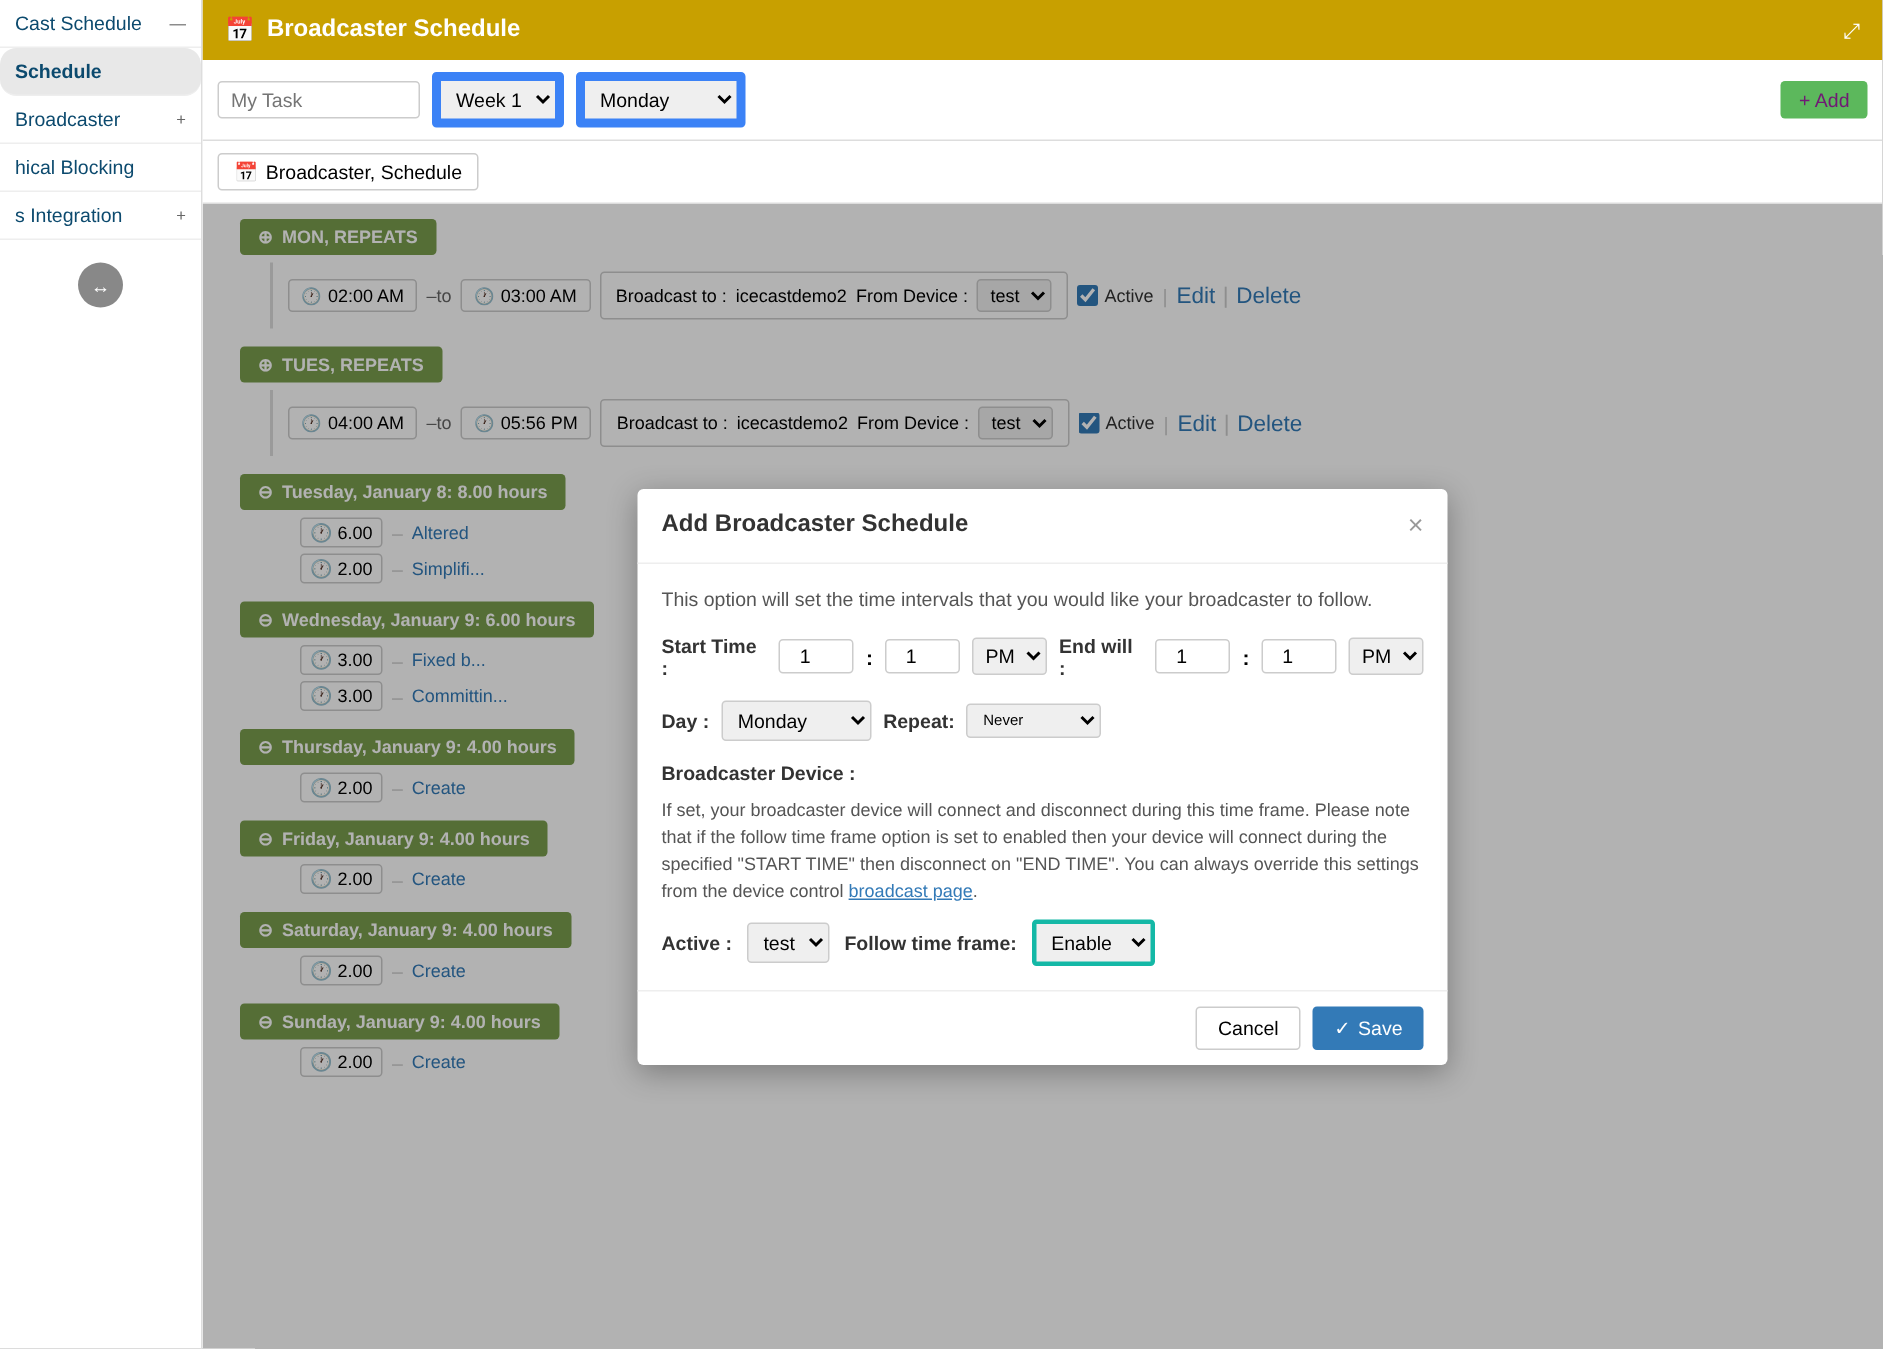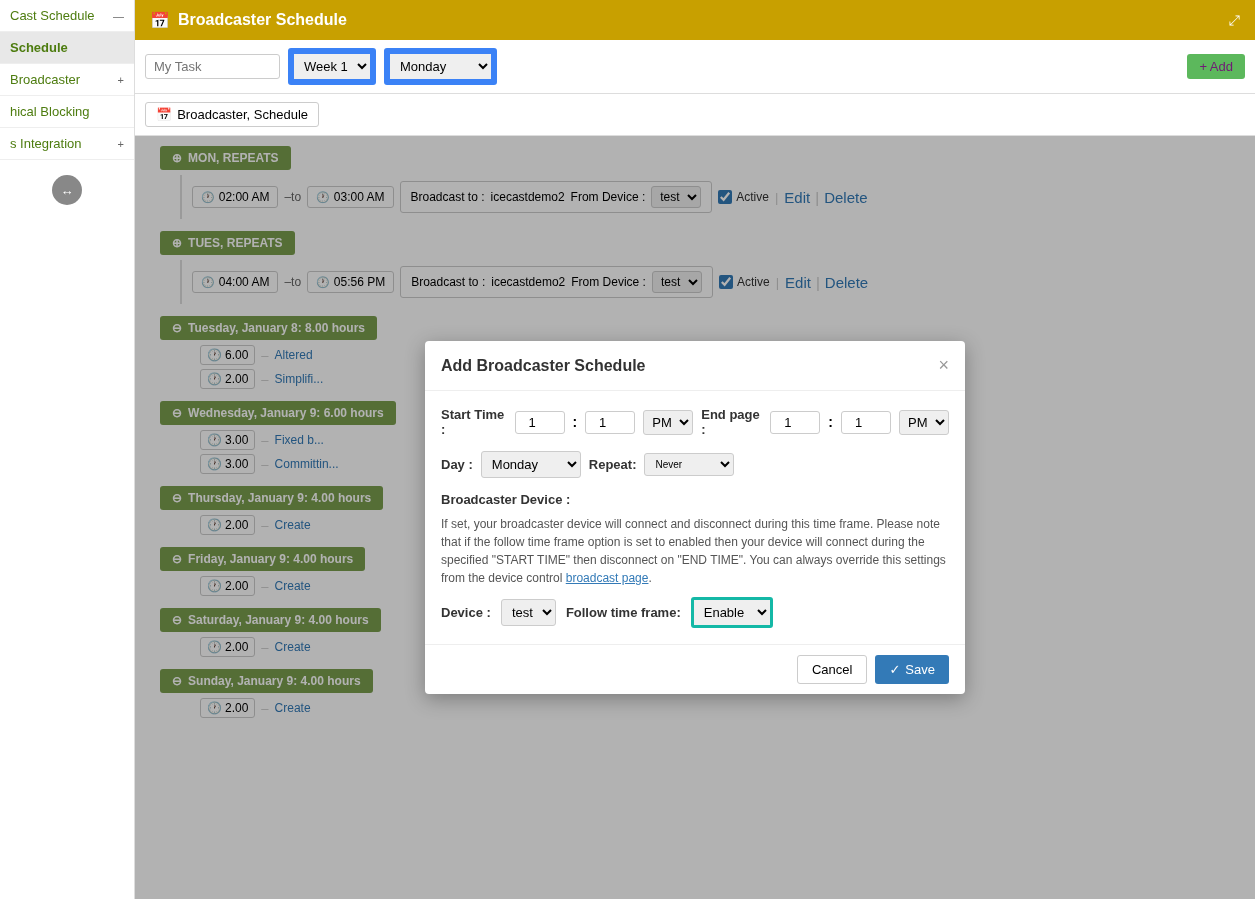--- a/index.html
+++ b/index.html
@@ -3,22 +3,22 @@
   <meta charset="utf-8">
   <style>
     * { box-sizing: border-box; margin: 0; padding: 0; }
     body { font-family: Arial, sans-serif; font-size: 13px; background: #f0f0f0; overflow: hidden; }
 
     .app-container { display: flex; height: 899px; width: 1255px; }
 
     
     .sidebar { width: 135px; background: #fff; border-right: 1px solid #ddd; flex-shrink: 0; }
     .sidebar-item { padding: 8px 10px; border-bottom: 1px solid #eee; cursor: pointer; display: flex; align-items: center; justify-content: space-between; }
-    .sidebar-item.active { background: #e8e8e8; font-weight: bold; }
-    .sidebar-item-label { font-size: 13px; color: #4d7c0f; }
+    .sidebar-item.active { background: #e8e8e8; font-weight: bold; border-radius: 11px; }
+    .sidebar-item-label { font-size: 13px; color: #0c4a6e; }
     .sidebar-icon { color: #666; font-size: 11px; }
     .sidebar-toggle { width: 30px; height: 30px; background: #888; border-radius: 50%; display: flex; align-items: center; justify-content: center; margin: 5px auto; cursor: pointer; color: white; }
 
     
     .main-content { flex: 1; display: flex; flex-direction: column; overflow: hidden; }
 
     
     .header { background: #c8a000; color: white; padding: 0 15px; height: 40px; display: flex; align-items: center; justify-content: space-between; }
     .header-title { display: flex; align-items: center; gap: 8px; font-size: 16px; font-weight: bold; }
     .header-expand { color: white; cursor: pointer; font-size: 14px; }
@@ -324,31 +324,32 @@
         </div>
       </div>
 
       <div class="modal-overlay">
         <div class="modal">
           <div class="modal-header">
             <span class="modal-title">Add Broadcaster Schedule</span>
             <button class="modal-close">×</button>
           </div>
           <div class="modal-body">
+            <p class="modal-description">This option will set the time intervals that you would like your broadcaster to follow.</p>
 
             <div class="form-row">
               <span class="form-label">Start Time :</span>
               <input type="number" class="time-spinner" value="1" style="">
               <span class="time-colon">:</span>
               <input type="number" class="time-spinner" value="1" style="">
               <select class="ampm-select">
                 <option>PM</option>
                 <option>AM</option>
               </select>
-              <span class="form-label">End page :</span>
+              <span class="form-label">End will :</span>
               <input type="number" class="time-spinner" value="1" style="">
               <span class="time-colon">:</span>
               <input type="number" class="time-spinner" value="1" style="">
               <select class="ampm-select">
                 <option>PM</option>
                 <option>AM</option>
               </select>
             </div>
 
             <div class="form-row">
@@ -370,21 +371,21 @@
                 <option>Monthly</option>
               </select>
             </div>
 
             <div class="device-section">
               <div class="device-section-title">Broadcaster Device :</div>
               <p class="device-description">
                 If set, your broadcaster device will connect and disconnect during this time frame. Please note that if the follow time frame option is set to enabled then your device will connect during the specified "START TIME" then disconnect on "END TIME". You can always override this settings from the device control <a href="#">broadcast page</a>.
               </p>
               <div class="device-row">
-                <span class="form-label">Device :</span>
+                <span class="form-label">Active :</span>
                 <select class="device-select">
                   <option>test</option>
                 </select>
                 <span class="form-label">Follow time frame:</span>
                 <select class="follow-select">
                   <option>Enable</option>
                   <option>Disable</option>
                 </select>
               </div>
             </div>

